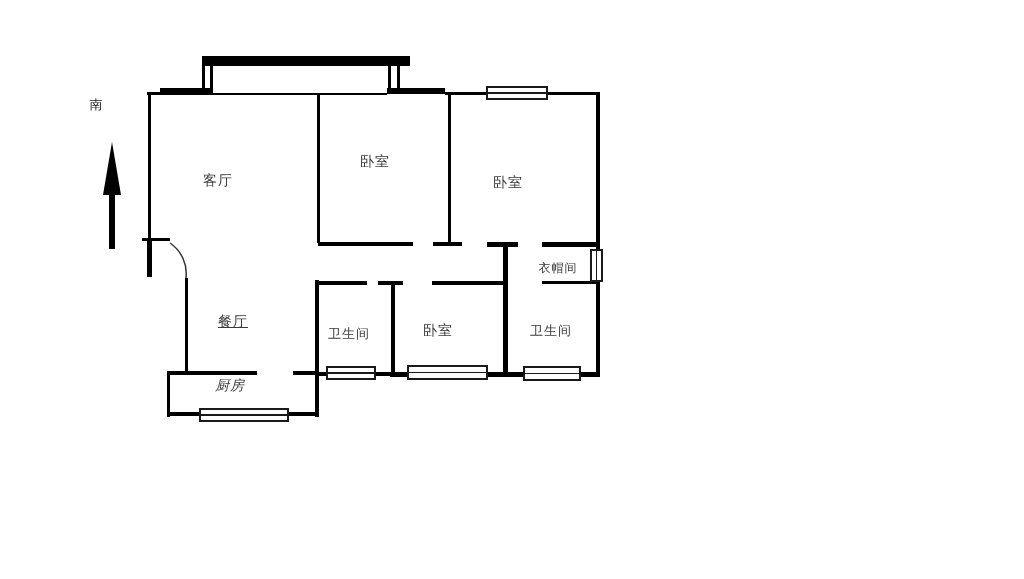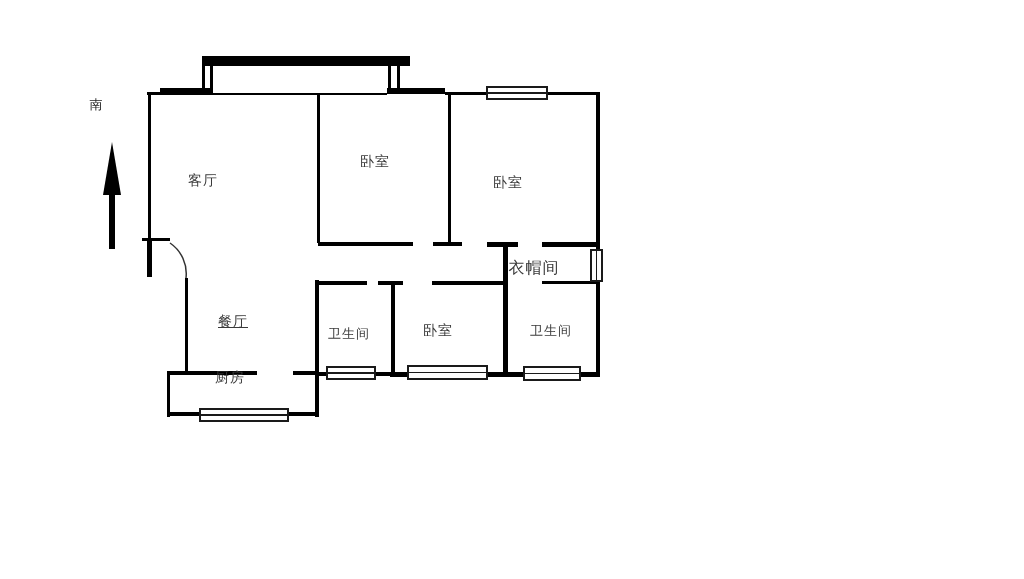--- a/index.html
+++ b/index.html
@@ -121,31 +121,31 @@
     <path d="M170,243 A37,37 0 0 1 186,278" fill="none" stroke="#333333" stroke-width="1.5" shape-rendering="auto"></path>
 
     <g fill="#000000" shape-rendering="auto">
       <polygon points="112,142 103,195 121,195"></polygon>
       <rect x="109" y="190" width="6" height="59"></rect>
     </g>
   </svg>
 
   <div class="compass-label" style="left:96px;top:104px;">南</div>
 
-  <div class="room-label" style="left:203px;top:180px;">客厅</div>
+  <div class="room-label" style="left:218px;top:180px;">客厅</div>
 
   <div class="room-label" style="left:375px;top:161px;">卧室</div>
 
   <div class="room-label" style="left:508px;top:182px;">卧室</div>
 
-  <div class="room-label" style="left:534px;top:268px;font-size:16px;">衣帽间</div>
+  <div class="room-label" style="left:558px;top:268px;font-size:12px;">衣帽间</div>
 
   <div class="room-label" style="left:233px;top:321px;text-decoration:underline;">餐厅</div>
 
   <div class="room-label" style="left:349px;top:333px;font-size:13px;">卫生间</div>
 
   <div class="room-label" style="left:438px;top:330px;">卧室</div>
 
   <div class="room-label" style="left:551px;top:330px;font-size:13px;">卫生间</div>
 
-  <div class="room-label" style="left:230px;top:377px;">厨房</div>
+  <div class="room-label" style="left:230px;top:385px;font-style:italic;">厨房</div>
 
 </div>
 
 </body></html>

